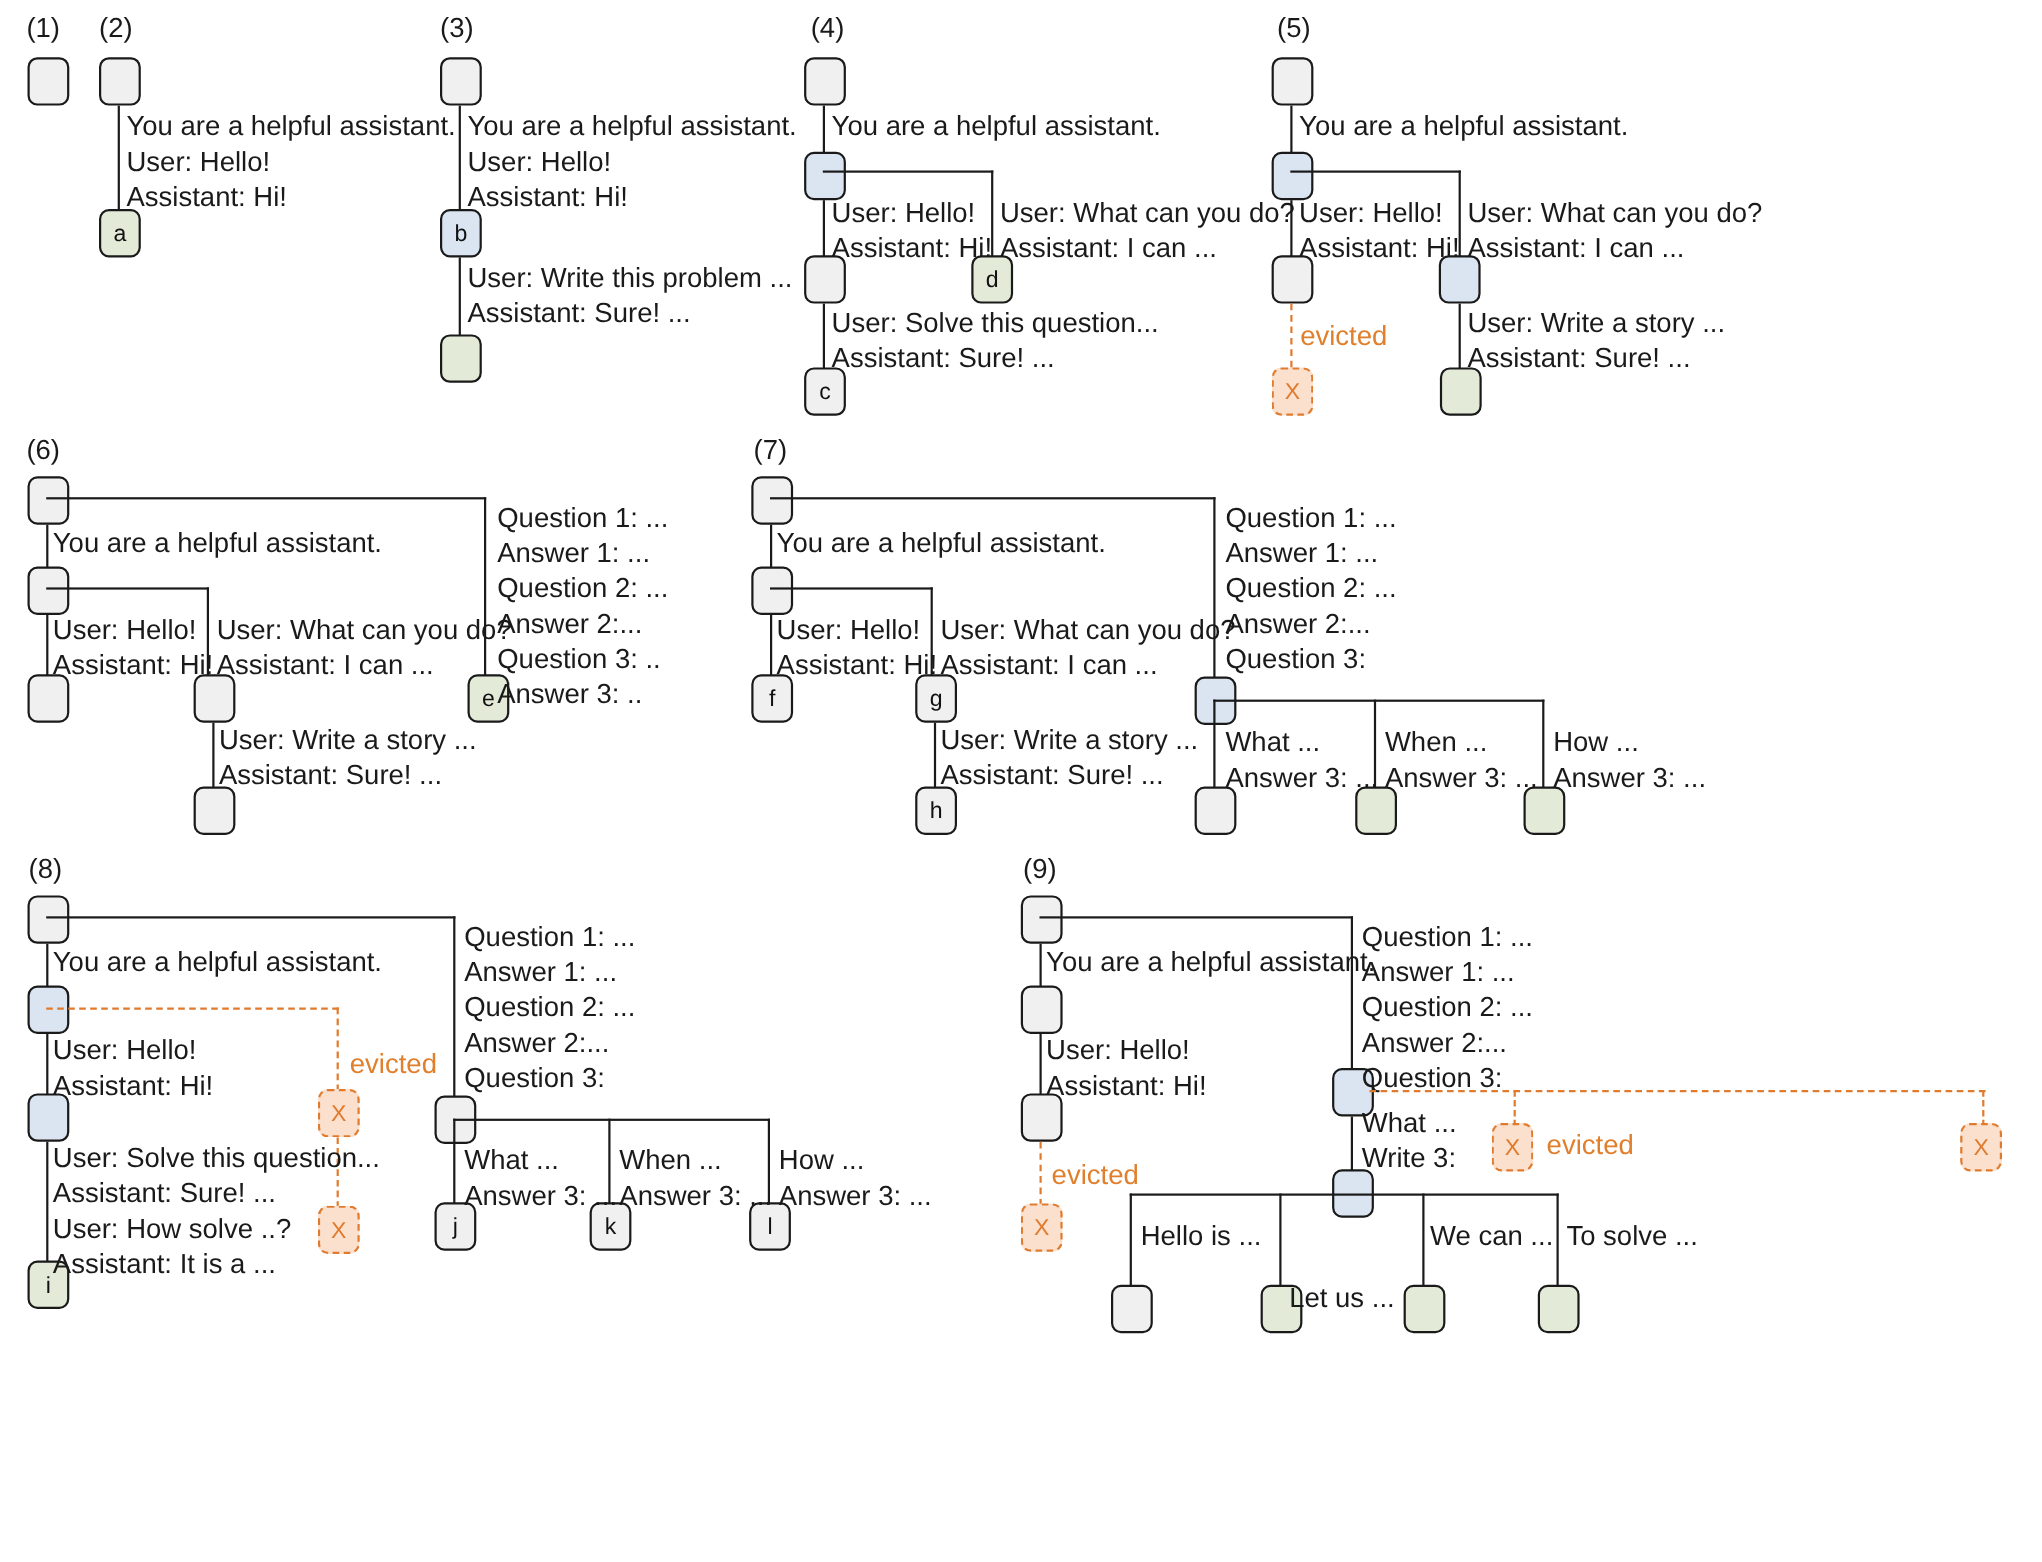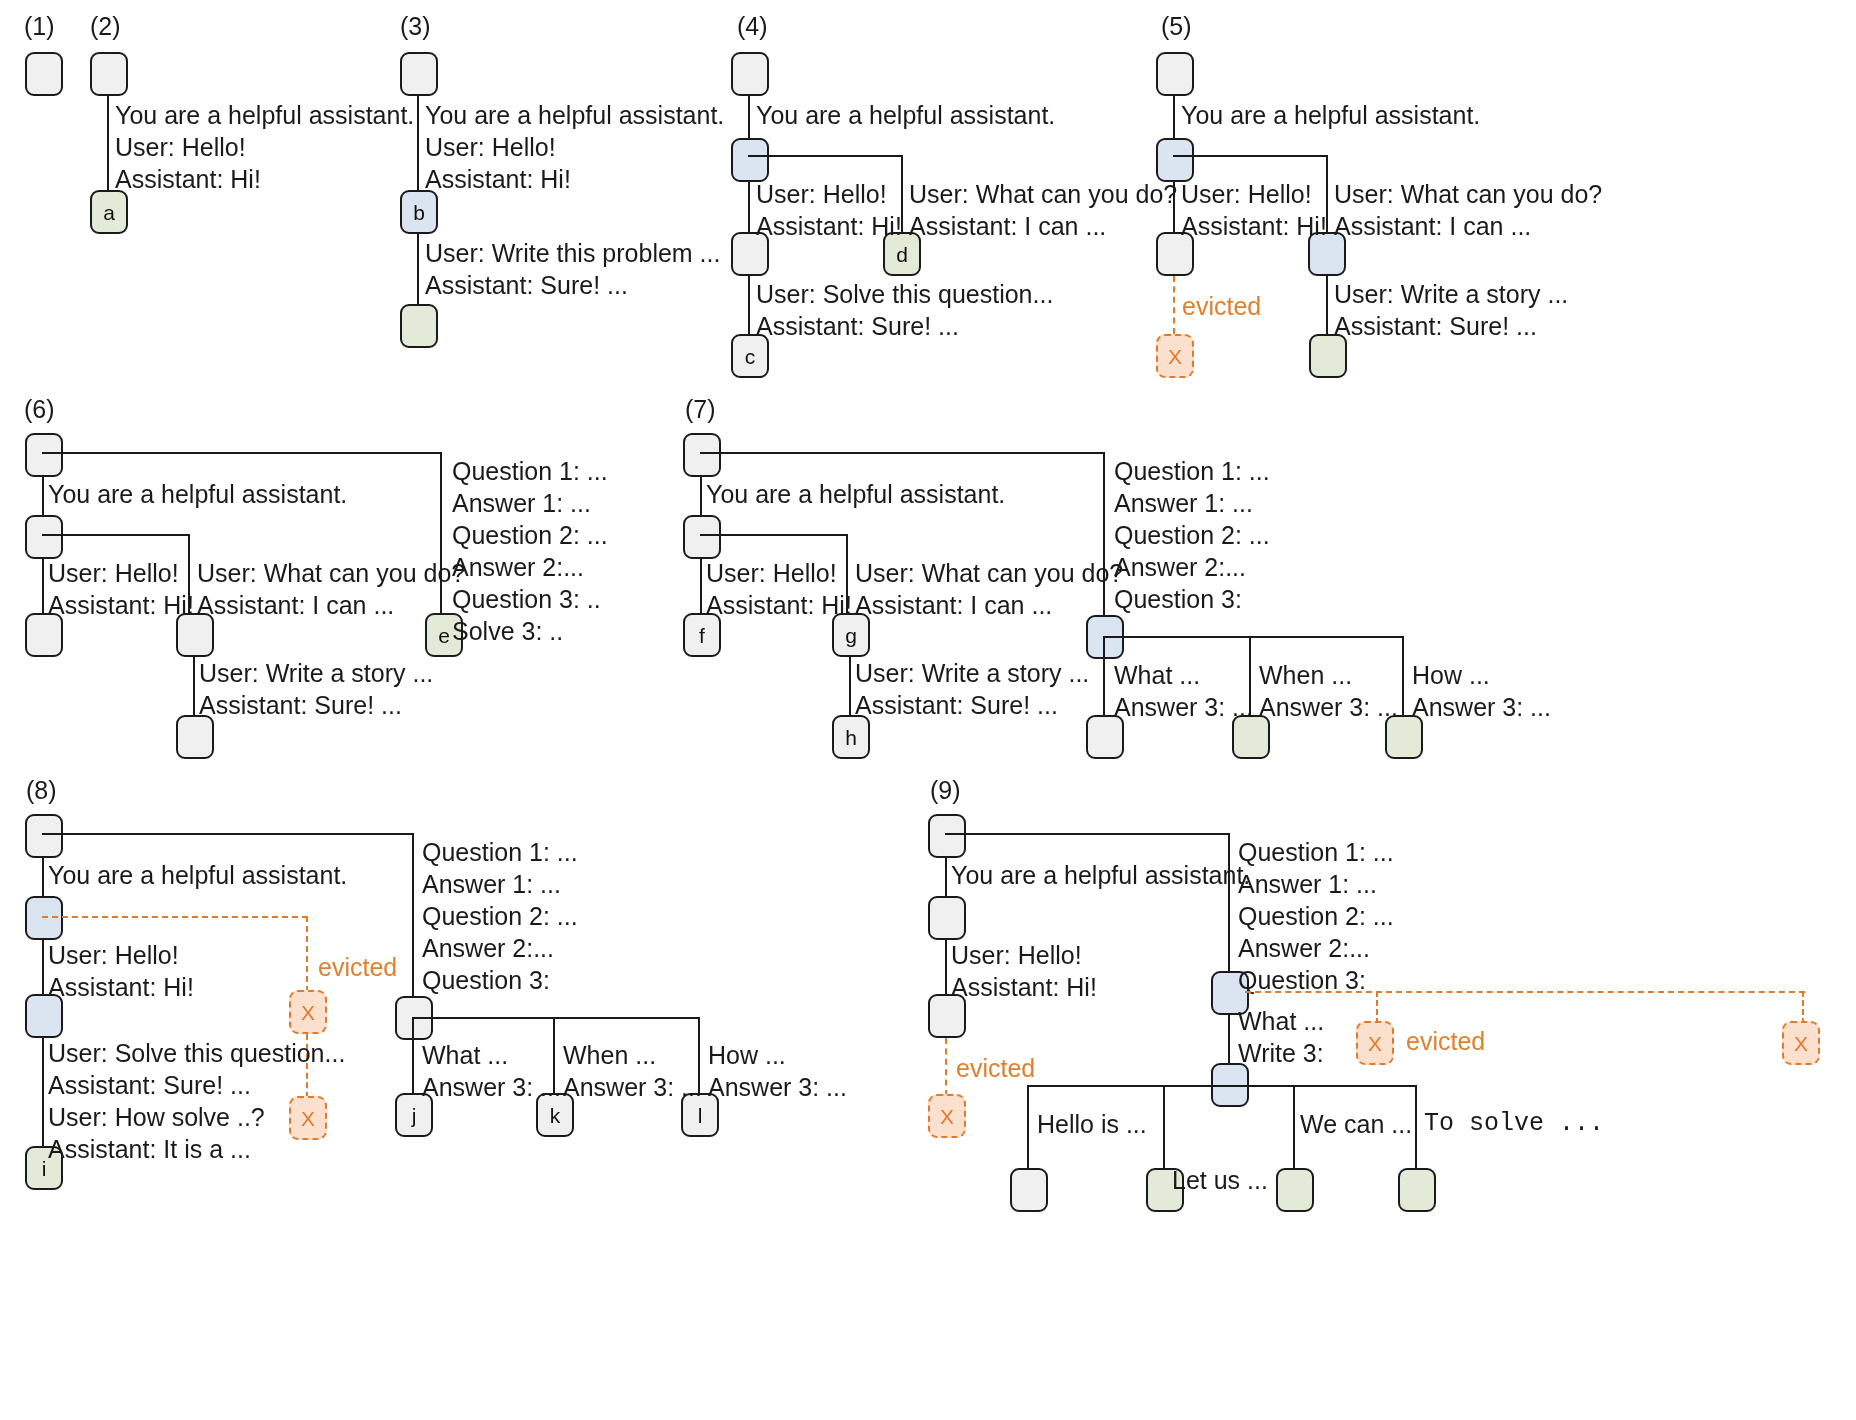--- a/index.html
+++ b/index.html
@@ -185,21 +185,21 @@
     <div>Assistant: Sure! ...</div>
   </div>
 
   <div class="node green" style="left:425px;top:613px;">e</div>
   <div class="lbl" style="left:452px;top:455px;">
     <div>Question 1: ...</div>
     <div>Answer 1: ...</div>
     <div>Question 2: ...</div>
     <div>Answer 2:...</div>
     <div>Question 3: ..</div>
-    <div>Solve 3: ..</div>
+    <div>Answer 3: ..</div>
   </div>
 
   <div class="panel-num" style="left:685px;top:395px;">(7)</div>
   <div class="node" style="left:683px;top:433px;"></div>
   <div class="ln lnv" style="left:700px;top:477px;height:40px;"></div>
   <div class="ln lnh" style="left:700px;top:452px;width:405px;"></div>
   <div class="ln lnv" style="left:1103px;top:452px;height:170px;"></div>
   <div class="lbl" style="left:706px;top:478px;">You are a helpful assistant.</div>
 
   <div class="node" style="left:683px;top:515px;"></div>
@@ -368,15 +368,15 @@
   <div class="ln lnv" style="left:1415px;top:1085px;height:85px;"></div>
 
   <div class="node" style="left:1010px;top:1168px;"></div>
   <div class="node green" style="left:1146px;top:1168px;"></div>
   <div class="node green" style="left:1276px;top:1168px;"></div>
   <div class="node green" style="left:1398px;top:1168px;"></div>
 
   <div class="lbl" style="left:1037px;top:1108px;">Hello is ...</div>
   <div class="lbl" style="left:1172px;top:1164px;">Let us ...</div>
   <div class="lbl" style="left:1300px;top:1108px;">We can ...</div>
-  <div class="lbl" style="left:1424px;top:1108px;font-family:Liberation Mono, monospace;">To solve ...</div>
+  <div class="lbl" style="left:1424px;top:1108px;">To solve ...</div>
 
 </div>
 
 </body></html>

